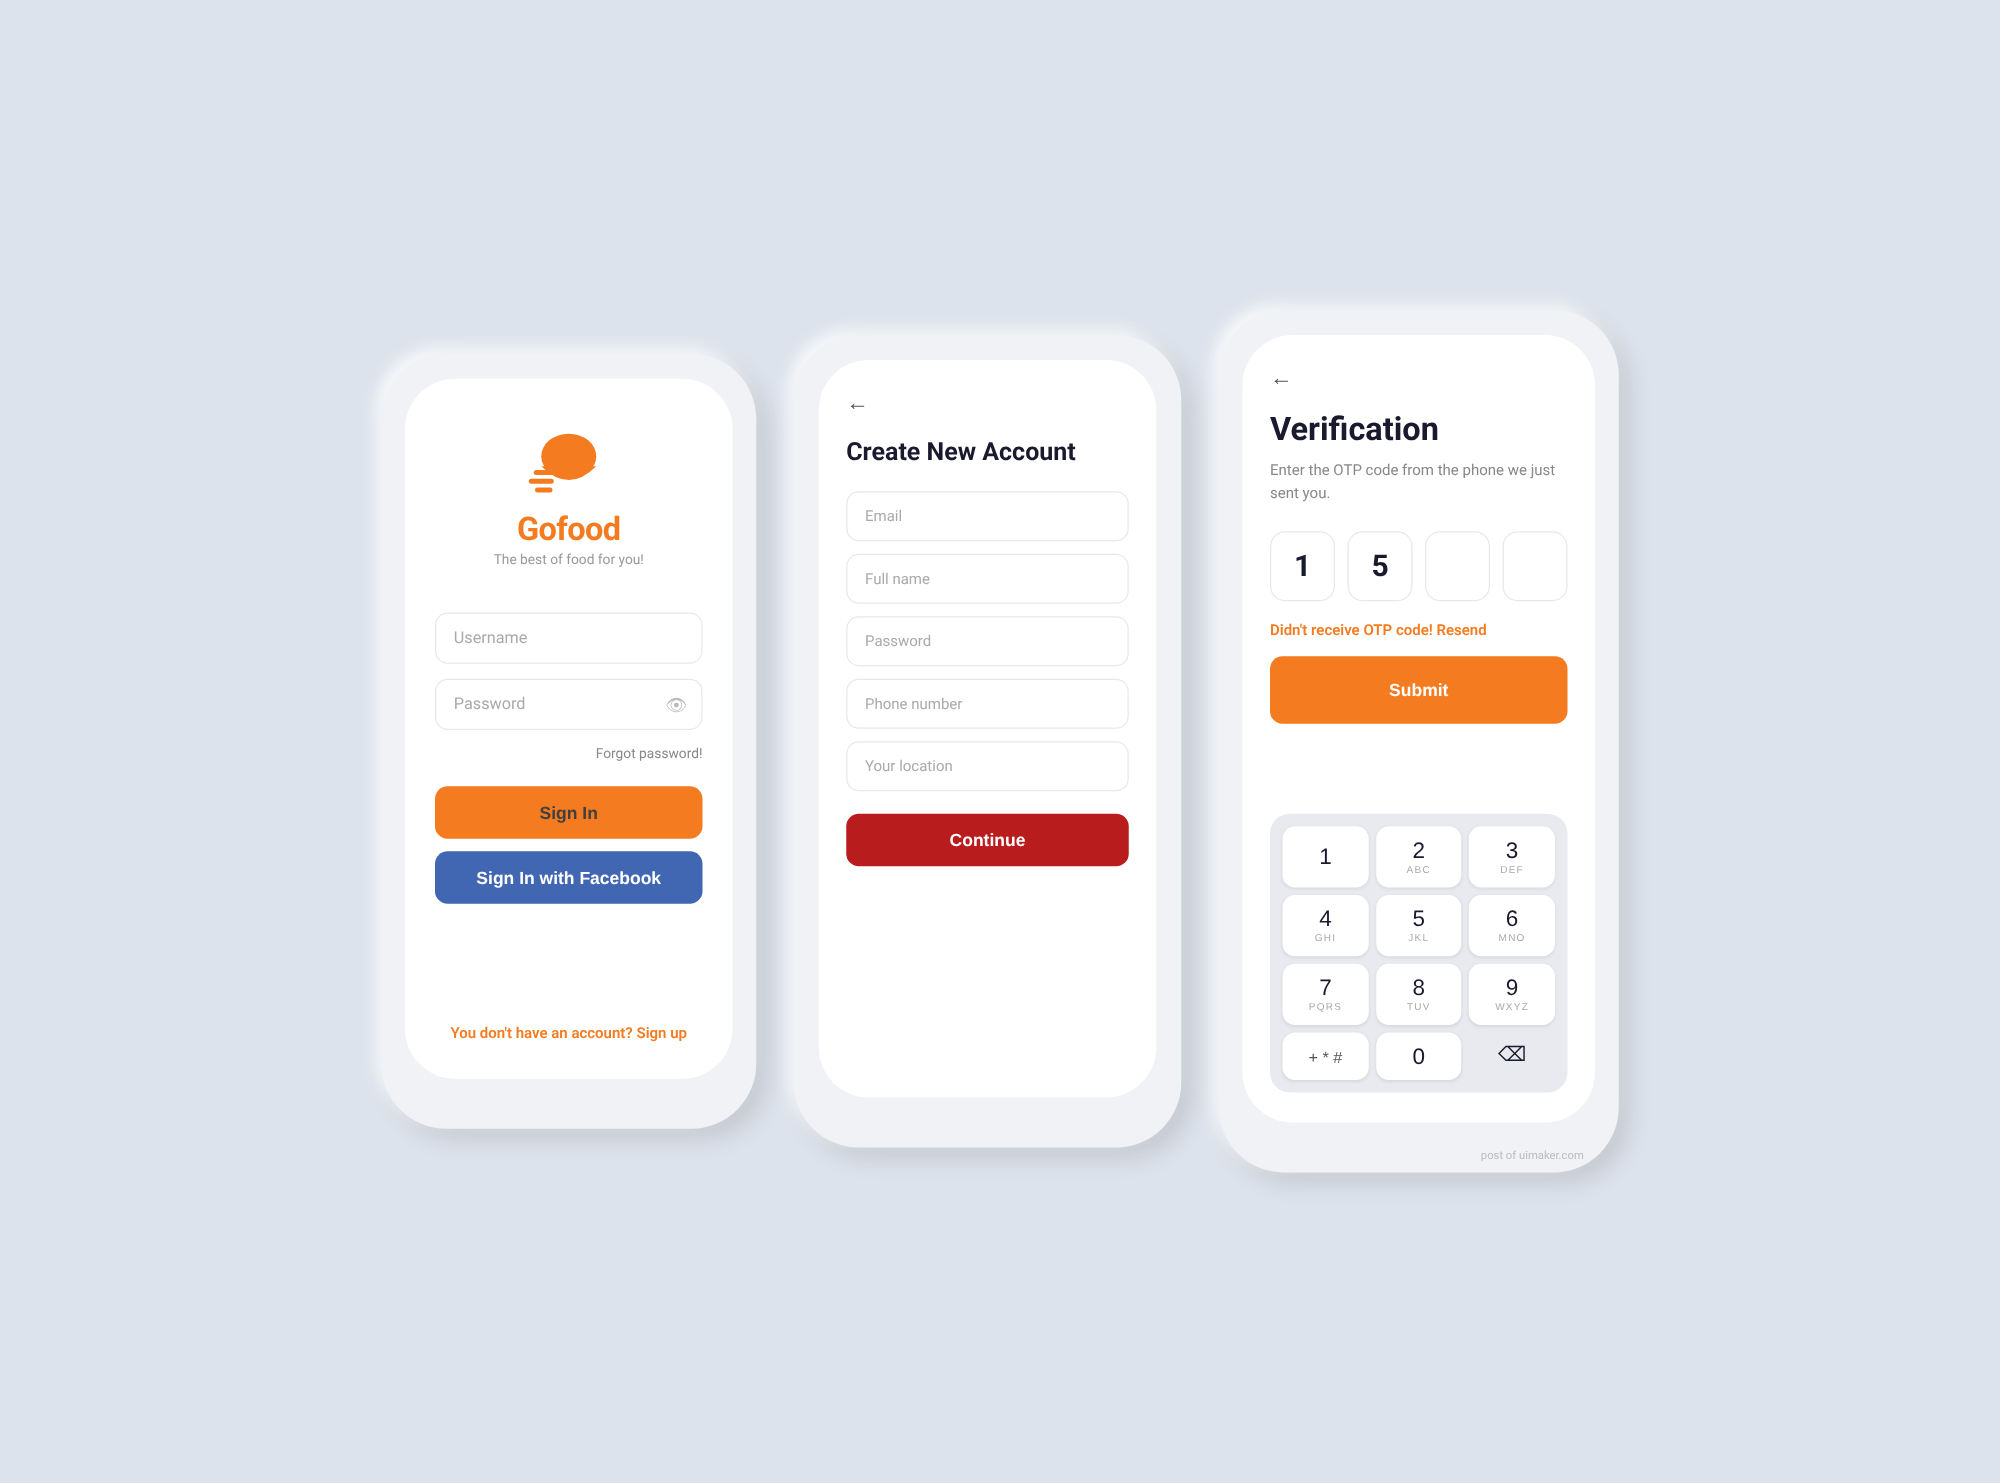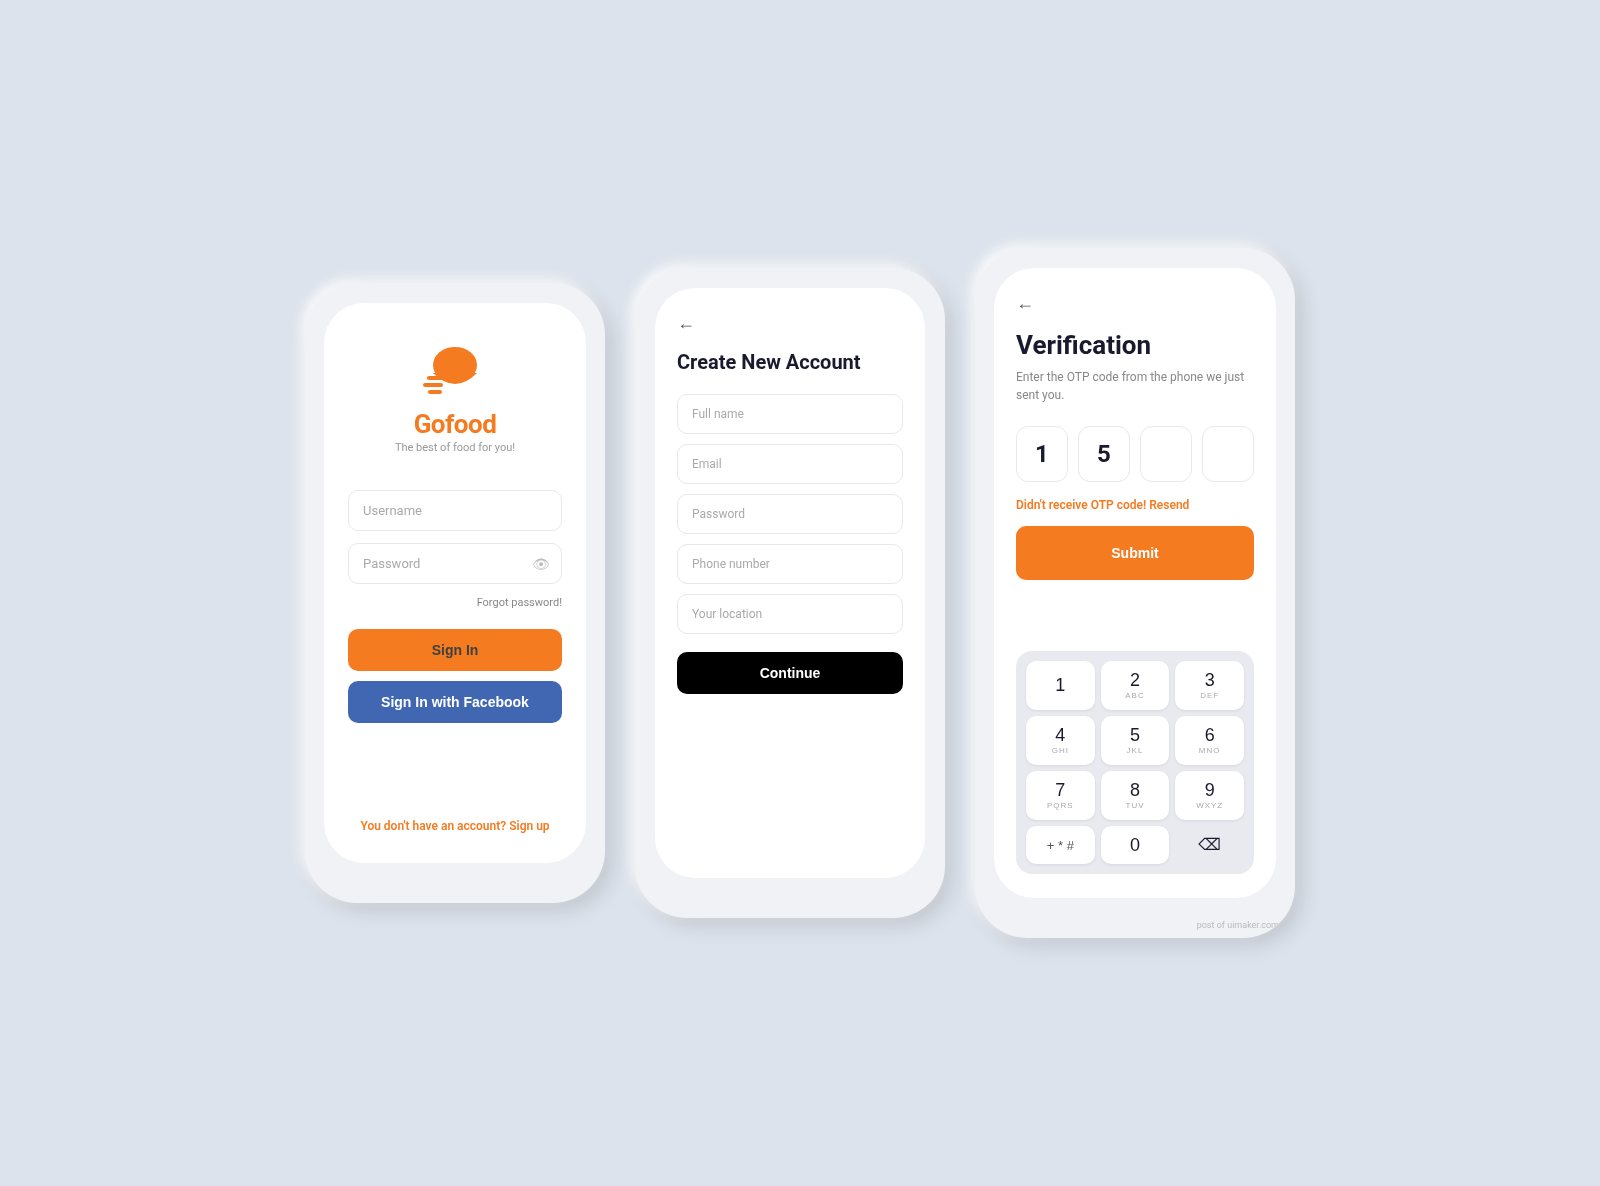--- a/index.html
+++ b/index.html
@@ -213,21 +213,21 @@
       font-size: 12px;
       color: #aaa;
       background: #fff;
       outline: none;
       margin-bottom: 10px;
     }
 
     .btn-continue {
       width: 100%;
       padding: 13px;
-      background: #000000;
+      background: #b91c1c;
       color: #fff;
       border: none;
       border-radius: 10px;
       font-size: 14px;
       font-weight: 600;
       cursor: pointer;
       margin-top: 8px;
     }
 
     
@@ -354,21 +354,21 @@
 
     .key-symbols {
       font-size: 13px;
       color: #555;
     }
 
     
     .watermark {
       position: absolute;
       bottom: 8px;
-      right: 16px;
+      right: 28px;
       font-size: 9px;
       color: #bbb;
     }
   </style>
 </head>
 <body>
 
 <div class="screens-container">
 
   <div class="phone-frame screen-login">
@@ -417,24 +417,24 @@
 
   <div class="phone-frame screen-register">
     <div class="phone-screen">
       <div class="register-content">
 
         <div class="back-arrow">←</div>
 
         <div class="screen-title">Create New Account</div>
 
         <div class="register-input" style="color:#aaa;">
+          <span>Email</span>
+        </div>
+        <div class="register-input" style="color:#aaa;">
           <span>Full name</span>
-        </div>
-        <div class="register-input" style="color:#aaa;">
-          <span>Email</span>
         </div>
         <div class="register-input" style="color:#aaa;">
           <span>Password</span>
         </div>
         <div class="register-input" style="color:#aaa;">
           <span>Phone number</span>
         </div>
         <div class="register-input" style="color:#aaa;">
           <span>Your location</span>
         </div>

